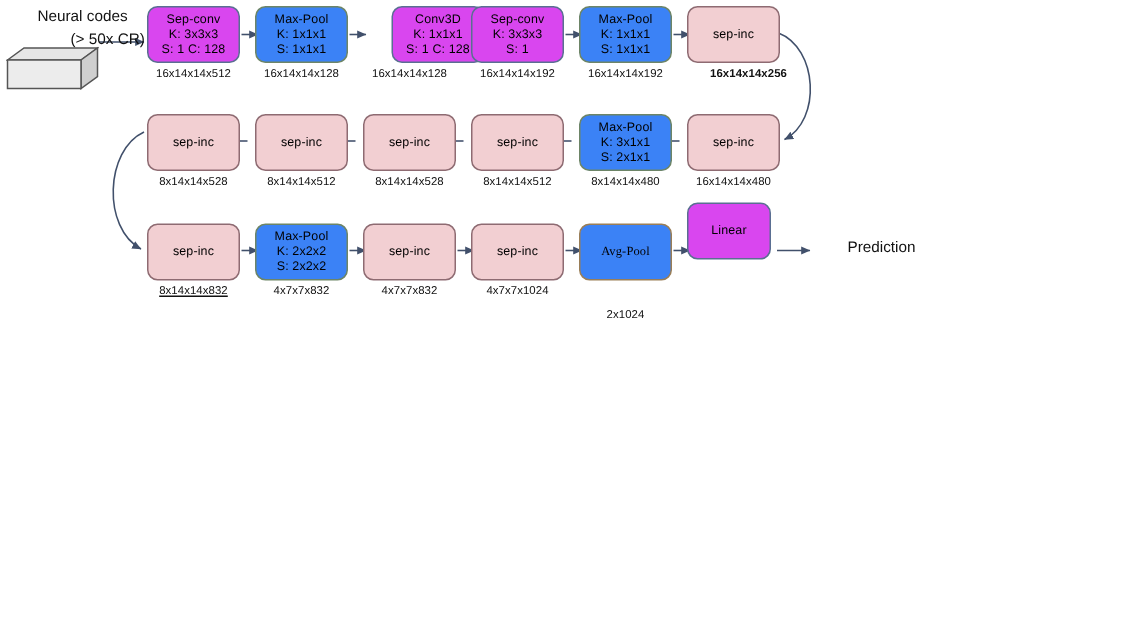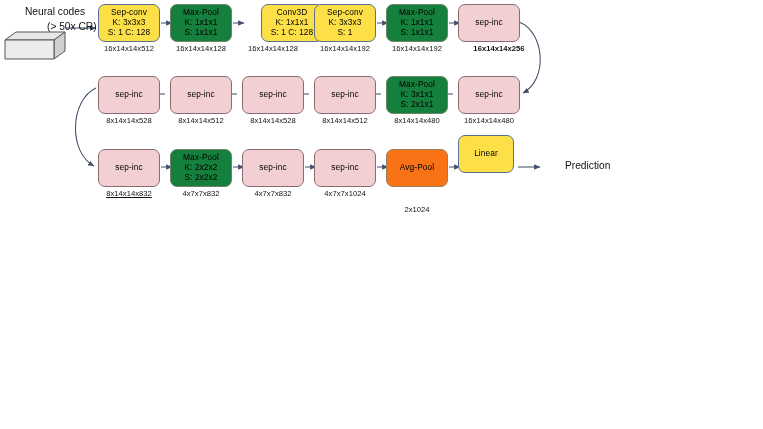--- a/index.html
+++ b/index.html
@@ -34,24 +34,24 @@
     align-items: center;
     justify-content: center;
     text-align: center;
     line-height: 1.18;
     font-size: 8.3px;
     color: #000;
     letter-spacing: 0.1px;
   }
   .block .ln { display: block; white-space: nowrap; }
 
-  .c-blue   { background: #fde047; border-color: #5a6f92; }
-  .c-green  { background: #15803d; border-color: #6d8567; }
+  .c-blue   { background: #d946ef; border-color: #5a6f92; }
+  .c-green  { background: #3b82f6; border-color: #6d8567; }
   .c-pink   { background: #f2cfd2; border-color: #8e6b72; }
-  .c-peach  { background: #f97316; border-color: #9a7e57; }
+  .c-peach  { background: #3b82f6; border-color: #9a7e57; font-family: Liberation Serif, serif; }
 
   
   .dim {
     position: absolute;
     font-size: 7.6px;
     color: #111;
     white-space: nowrap;
     text-align: center;
     letter-spacing: 0.05px;
   }

